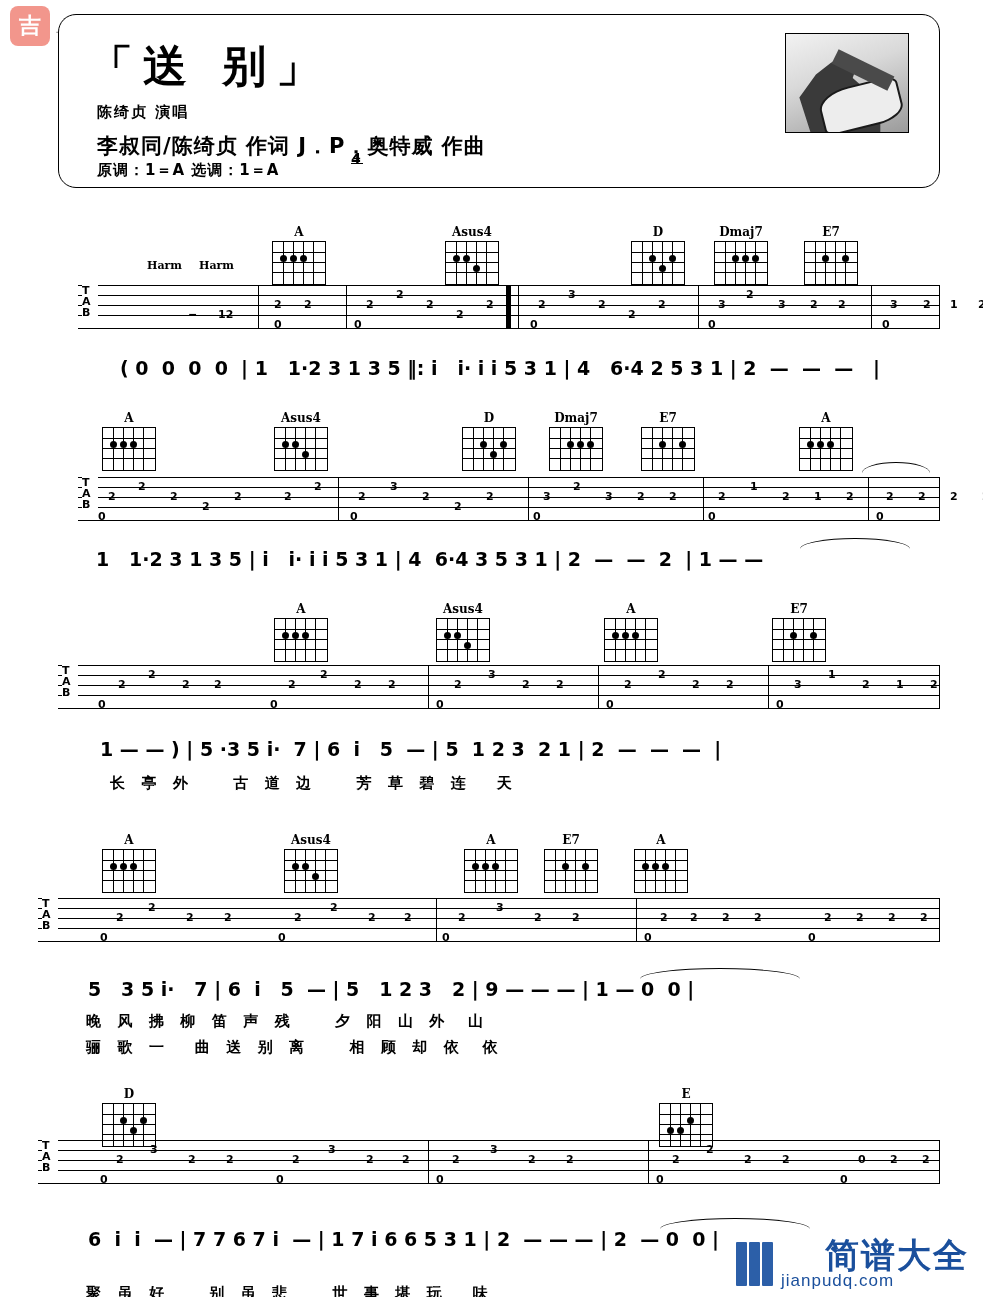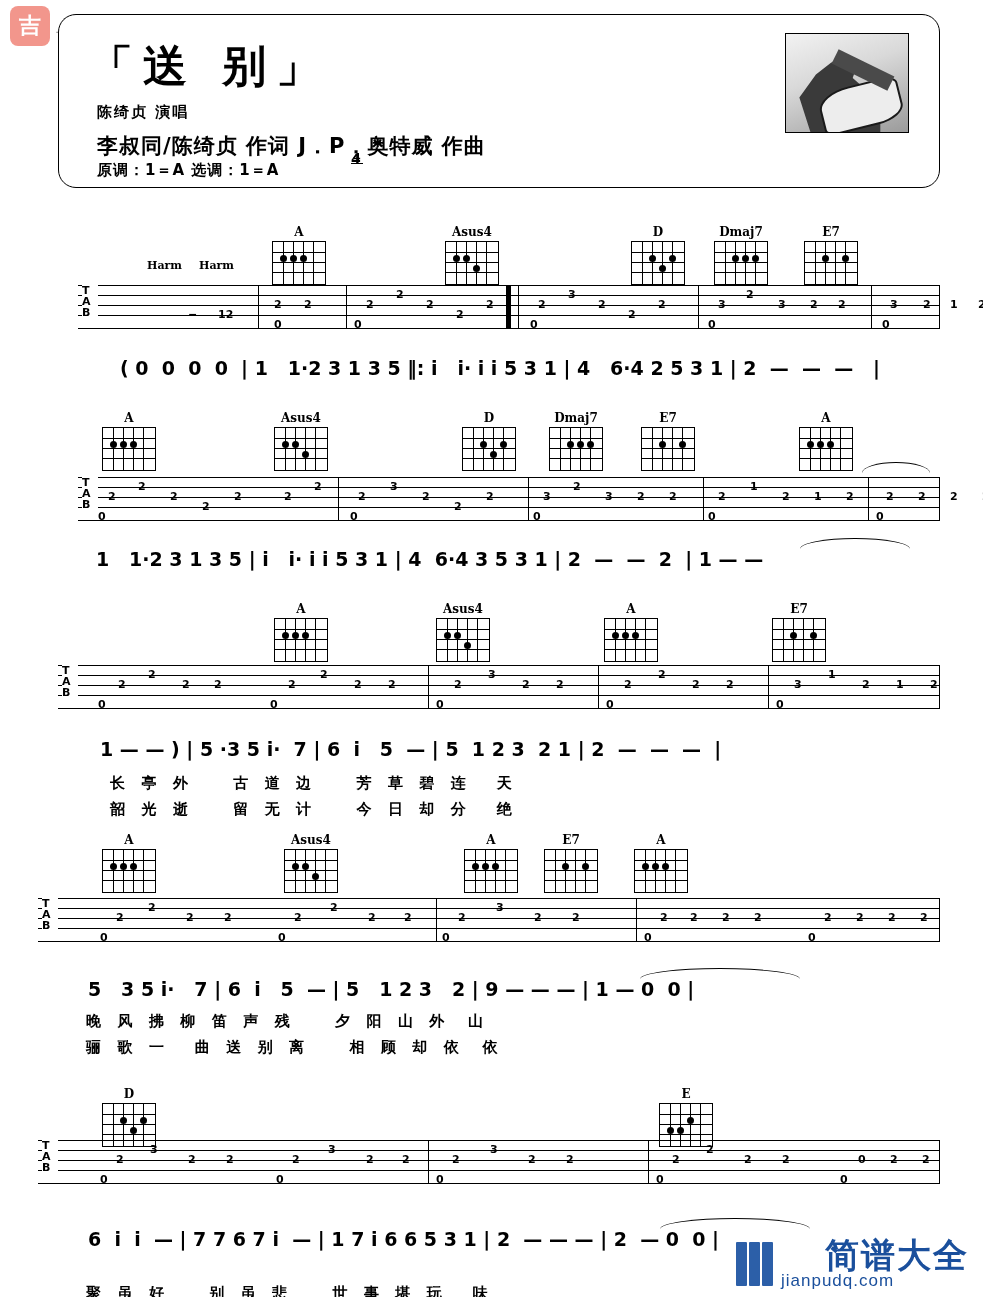--- a/index.html
+++ b/index.html
@@ -502,21 +502,20 @@
     <div class="num" style="left:736px;top:12px;">3</div>
     <div class="num" style="left:770px;top:2px;">1</div>
     <div class="num" style="left:804px;top:12px;">2</div>
     <div class="num" style="left:838px;top:12px;">1</div>
     <div class="num" style="left:872px;top:12px;">2</div>
     <div class="num" style="left:718px;top:32px;">0</div>
   </div>
 
   <div class="jianpu" style="left:100px;top:738px;">1 — — ) | 5 ·3 5 i·  7 | 6  i   5  — | 5  1 2 3  2 1 | 2  —  —  —  |</div>
   <div class="lyric" style="left:110px;top:774px;letter-spacing:2px;">长  亭  外      古  道  边      芳  草  碧  连    天</div>
-  <div class="lyric" style="left:110px;top:800px;letter-spacing:2px;">韶  光  逝      留  无  计      今  日  却  分    绝</div>
 
   <div class="chord" style="left:98px;top:834px;">
     <div class="nm">A</div>
     <div class="grid">
       <div class="v" style="left:10px"></div>
         <div class="v" style="left:20px"></div>
         <div class="v" style="left:30px"></div>
         <div class="v" style="left:40px"></div>
       <div class="h" style="top:10px"></div>
         <div class="h" style="top:20px"></div>

